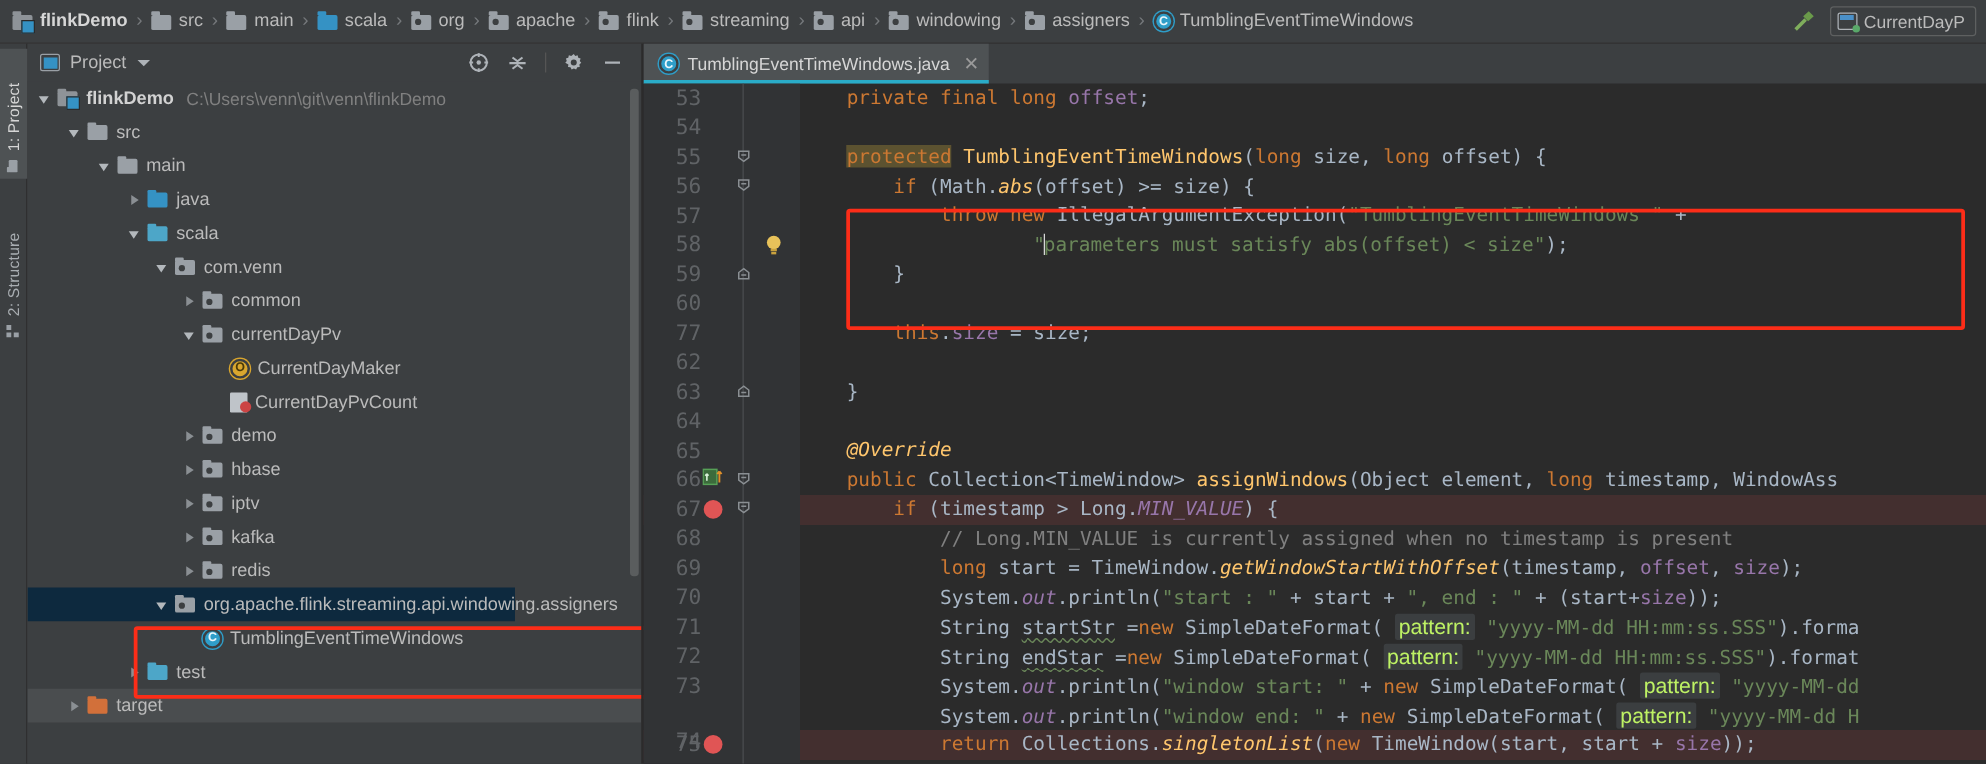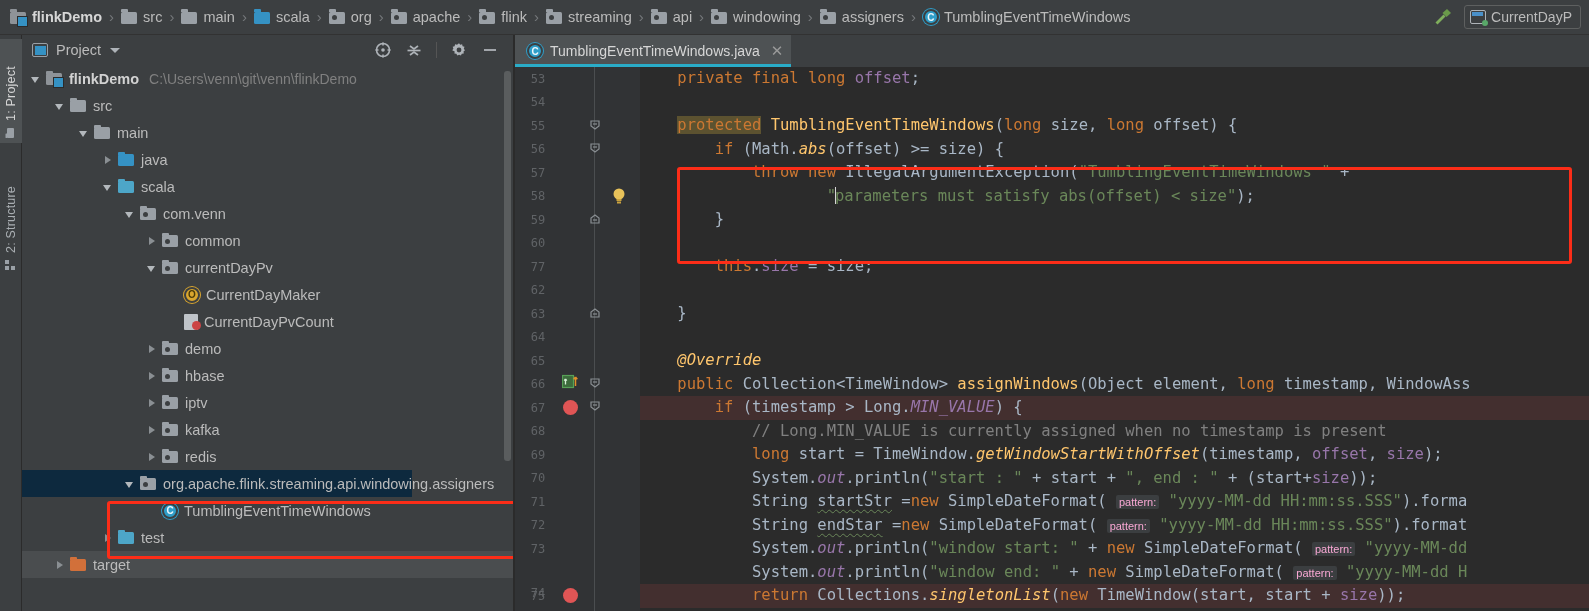--- a/index.html
+++ b/index.html
@@ -107,21 +107,21 @@
   .tabbar { height:32px; background:#3c3f41; display:flex; align-items:flex-end; }
   .etab { height:32px; display:flex; align-items:center; gap:7px; padding:0 8px 0 12px; background:#4e5254; position:relative; }
   .etab:after { content:""; position:absolute; left:0; right:0; bottom:0; height:3px; background:#2aacc8; }
   .etab .tlbl { color:#d6d6d6; font-size:14px; }
   .etab .tclose { color:#9a9a9a; font-size:15px; margin-left:4px; }
 
   .code-area { position:absolute; left:0; top:32px; width:1074px; height:544px; background:#2b2b2b;
                font-family:"DejaVu Sans Mono","Liberation Mono",monospace; font-size:15.5px; }
   .gutter { position:absolute; left:0; top:0; width:125px; height:544px; background:#313335; }
   .gut-line { position:absolute; left:0; width:125px; height:23.5px; display:flex; align-items:center; }
-  .gut-num { width:46px; text-align:center; color:#606366; font-size:12px; font-family:"DejaVu Sans Mono",monospace; }
+  .gut-num { width:46px; text-align:right; color:#606366; font-size:17px; font-family:"DejaVu Sans Mono",monospace; }
   .fold-rail { position:absolute; left:79px; top:0; width:1px; height:544px; background:#4b4e50; }
 
   .bp { position:absolute; left:48px; width:15px; height:15px; border-radius:50%; background:#e05555; }
   .ovr { position:absolute; left:47px; width:16px; height:16px; }
   .bulb { position:absolute; left:96px; width:16px; height:20px; }
 
   .foldmark { position:absolute; left:73px; width:14px; height:14px; }
 
   .code-lines { position:absolute; left:125px; top:0; width:949px; height:544px; }
   .cline { position:absolute; left:0; height:23.5px; line-height:23.5px; white-space:pre; color:#a9b7c6; }
@@ -129,21 +129,21 @@
   .gut-bp { position:absolute; left:0; width:125px; height:23.5px; background:#483434; }
 
   .kw  { color:#cc7832; }
   .kwb { color:#cc7832; background:#5c5230; }
   .str { color:#6a8759; }
   .cmt { color:#808080; }
   .fld { color:#9876aa; }
   .sfld{ color:#9876aa; font-style:italic; }
   .mth { color:#ffc66d; }
   .smth{ color:#ffc66d; font-style:italic; }
-  .hint{ background:#3b3e40; color:#f9a8d4; font-size:11px; padding:1px 3px; border-radius:2px; font-family:"Liberation Sans",sans-serif;text-align:right; }
+  .hint{ background:#3b3e40; color:#bef264; font-size:17px; padding:1px 3px; border-radius:2px; font-family:"Liberation Sans",sans-serif;text-align:right; }
   .wavy { text-decoration: underline wavy #6a8759; text-decoration-thickness:1px; text-underline-offset:3px; }
   .caret { display:inline-block; width:1px; height:17px; background:#d6d6d6; vertical-align:-3px; margin:0 -1px; }
 </style>
 </head>
 <body>
 
 <div class="app">
 
   <div class="navbar">
     <div class="crumb root">

